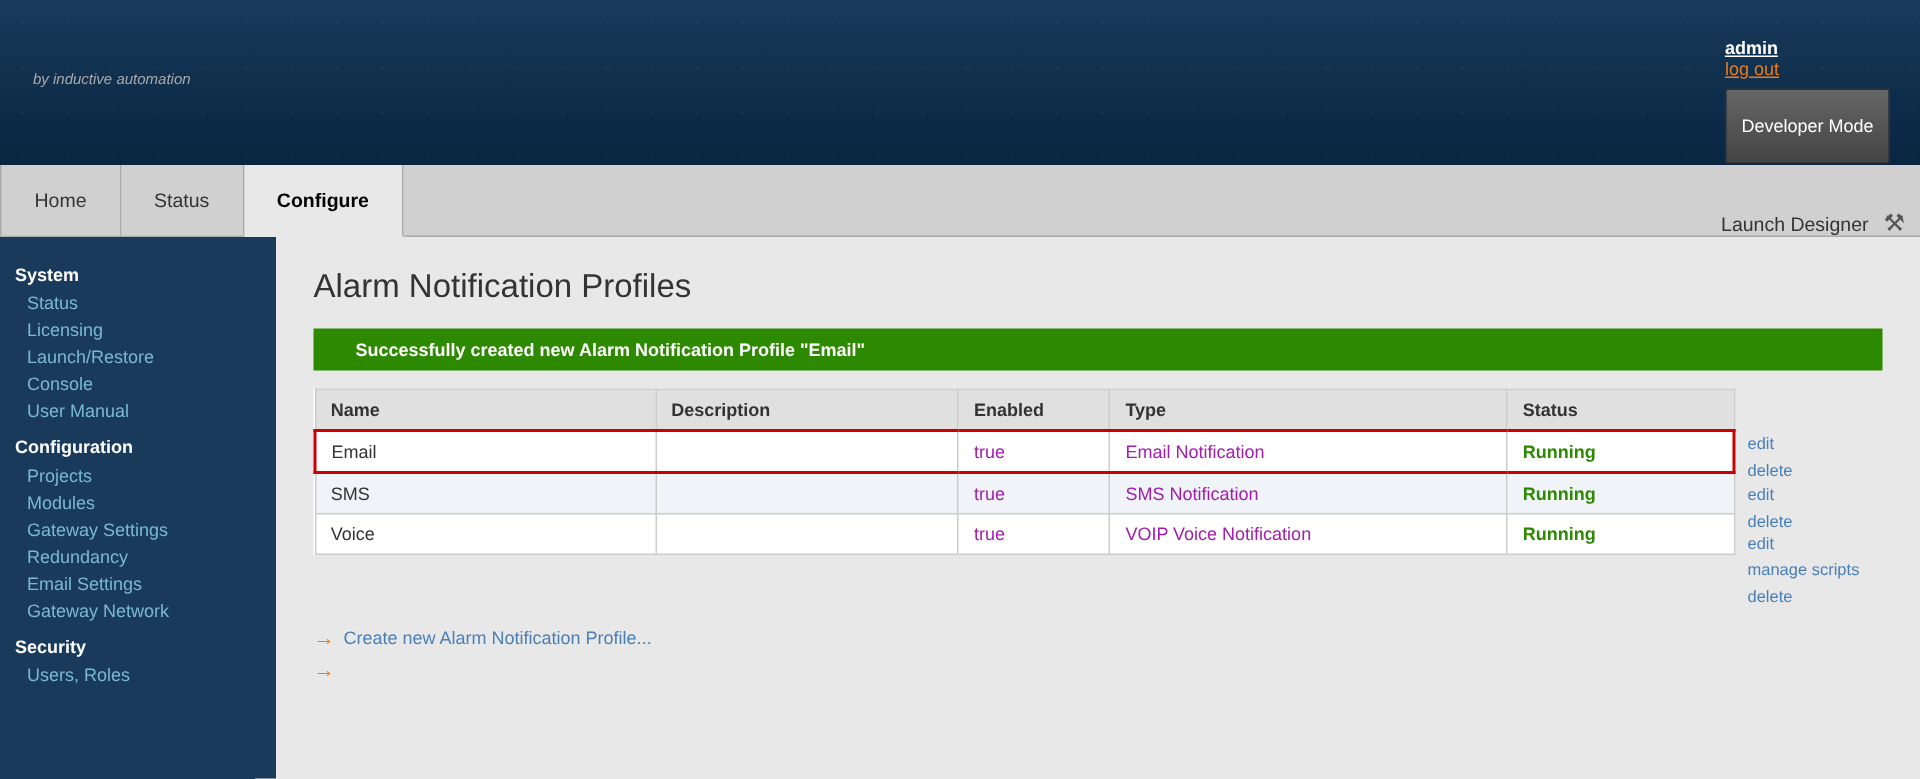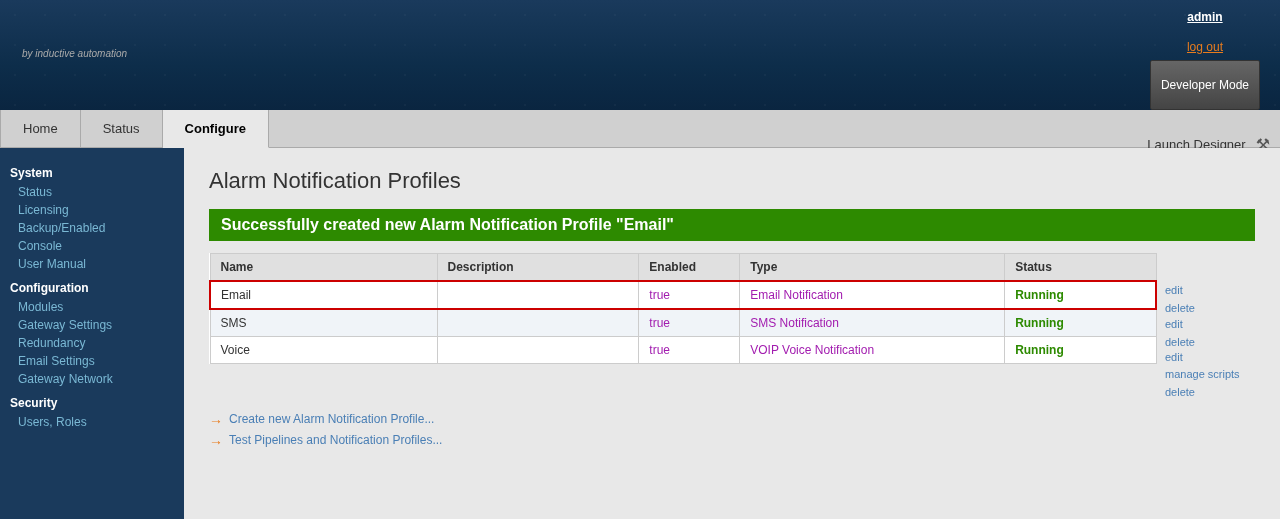--- a/index.html
+++ b/index.html
@@ -38,57 +38,56 @@
     .logo-sub {
       font-size: 10px;
       color: #aaa;
       font-style: italic;
       margin-top: -4px;
       padding-left: 2px;
     }
     .header-right {
       position: absolute;
       right: 20px;
-      top: 10px;
-      text-align: center;
+      top: 25px;
+      text-align: left;
       z-index: 1;
     }
     .header-admin-link {
       color: white;
       font-weight: bold;
       font-size: 12px;
       text-decoration: underline;
       display: block;
     }
     .header-logout-link {
       color: #e87c1e;
       font-size: 12px;
       text-decoration: underline;
       display: block;
       margin-bottom: 6px;
-      margin-top: 16px;
     }
     .dev-mode-btn {
       background: linear-gradient(180deg, #666 0%, #444 100%);
       color: white;
       border: 1px solid #333;
       padding: 17px 10px;
       font-size: 12px;
       cursor: pointer;
       border-radius: 2px;
       display: inline-block;
     }
 
     
     .nav-tabs {
       background: #d0d0d0;
       border-bottom: 1px solid #aaa;
       display: flex;
       align-items: stretch;
-      height: 38px;
+      height: 48px;
     }
     .nav-tab {
       padding: 0 22px;
       display: flex;
       align-items: center;
       font-size: 13px;
       cursor: pointer;
       border-right: 1px solid #aaa;
       background: #d0d0d0;
       color: #333;
@@ -160,22 +159,22 @@
       font-size: 22px;
       font-weight: normal;
       color: #333;
       margin-bottom: 15px;
     }
 
     
     .success-banner {
       background: #2d8a00;
       color: white;
-      padding: 7px 12px;
-      font-size: 16px;
+      padding: 7px 28px;
+      font-size: 12px;
       font-weight: bold;
       margin-bottom: 12px;
     }
 
     
     .profiles-table {
       width: 948px;
       border-collapse: collapse;
       background: white;
       border: 1px solid #3b82f6;
@@ -249,25 +248,26 @@
     <span class="wrench-icon">⚒</span>
   </div>
 </div>
 
 <div class="main-layout">
 
   <div class="sidebar">
     <div class="sidebar-section-title">System</div>
     <a class="sidebar-item">Status</a>
     <a class="sidebar-item">Licensing</a>
-    <a class="sidebar-item">Backup/Enabled</a>
+    <a class="sidebar-item">Launch/Restore</a>
     <a class="sidebar-item">Console</a>
     <a class="sidebar-item">User Manual</a>
 
     <div class="sidebar-section-title">Configuration</div>
+    <a class="sidebar-item">Projects</a>
     <a class="sidebar-item">Modules</a>
     <a class="sidebar-item">Gateway Settings</a>
     <a class="sidebar-item">Redundancy</a>
     <a class="sidebar-item">Email Settings</a>
     <a class="sidebar-item">Gateway Network</a>
 
     <div class="sidebar-section-title">Security</div>
     <a class="sidebar-item">Users, Roles</a>
   </div>
 
@@ -337,17 +337,16 @@
       </div>
     </div>
 
     <div class="footer-links">
       <div class="footer-link-row">
         <span class="arrow-icon">→</span>
         <a class="footer-link-text">Create new Alarm Notification Profile...</a>
       </div>
       <div class="footer-link-row">
         <span class="arrow-icon">→</span>
-        <a class="footer-link-text">Test Pipelines and Notification Profiles...</a>
       </div>
     </div>
   </div>
 </div>
 
 </body></html>

